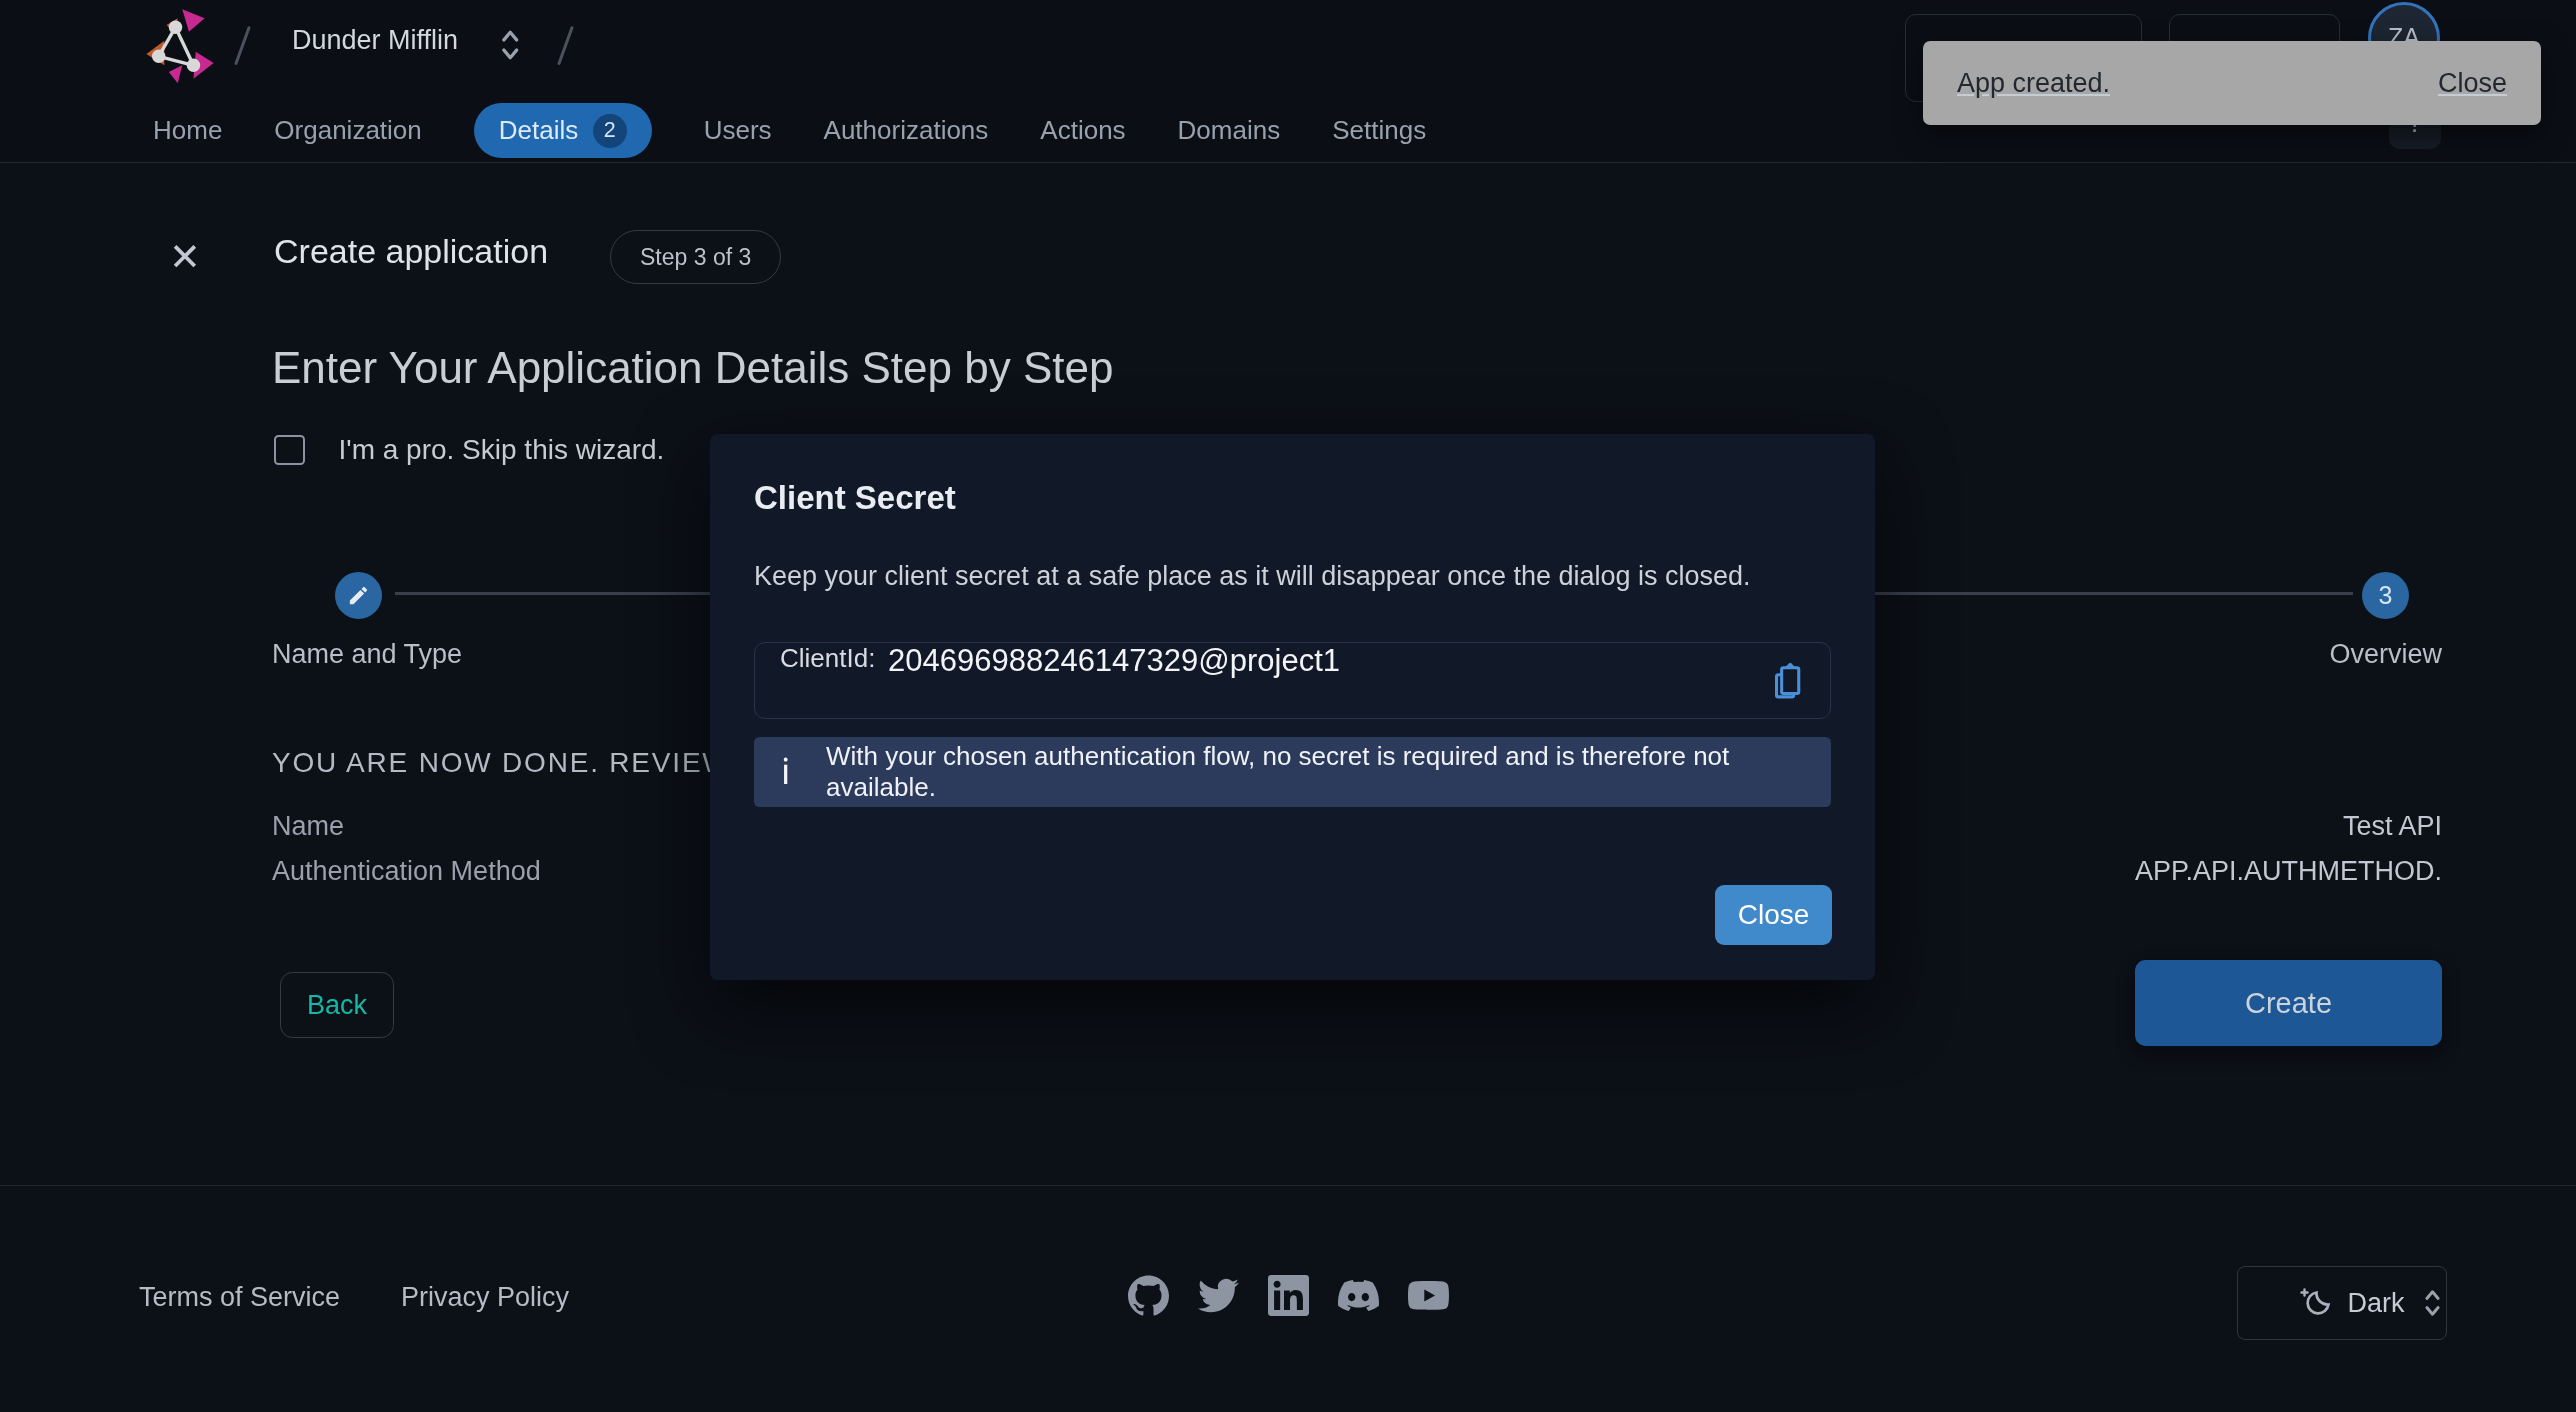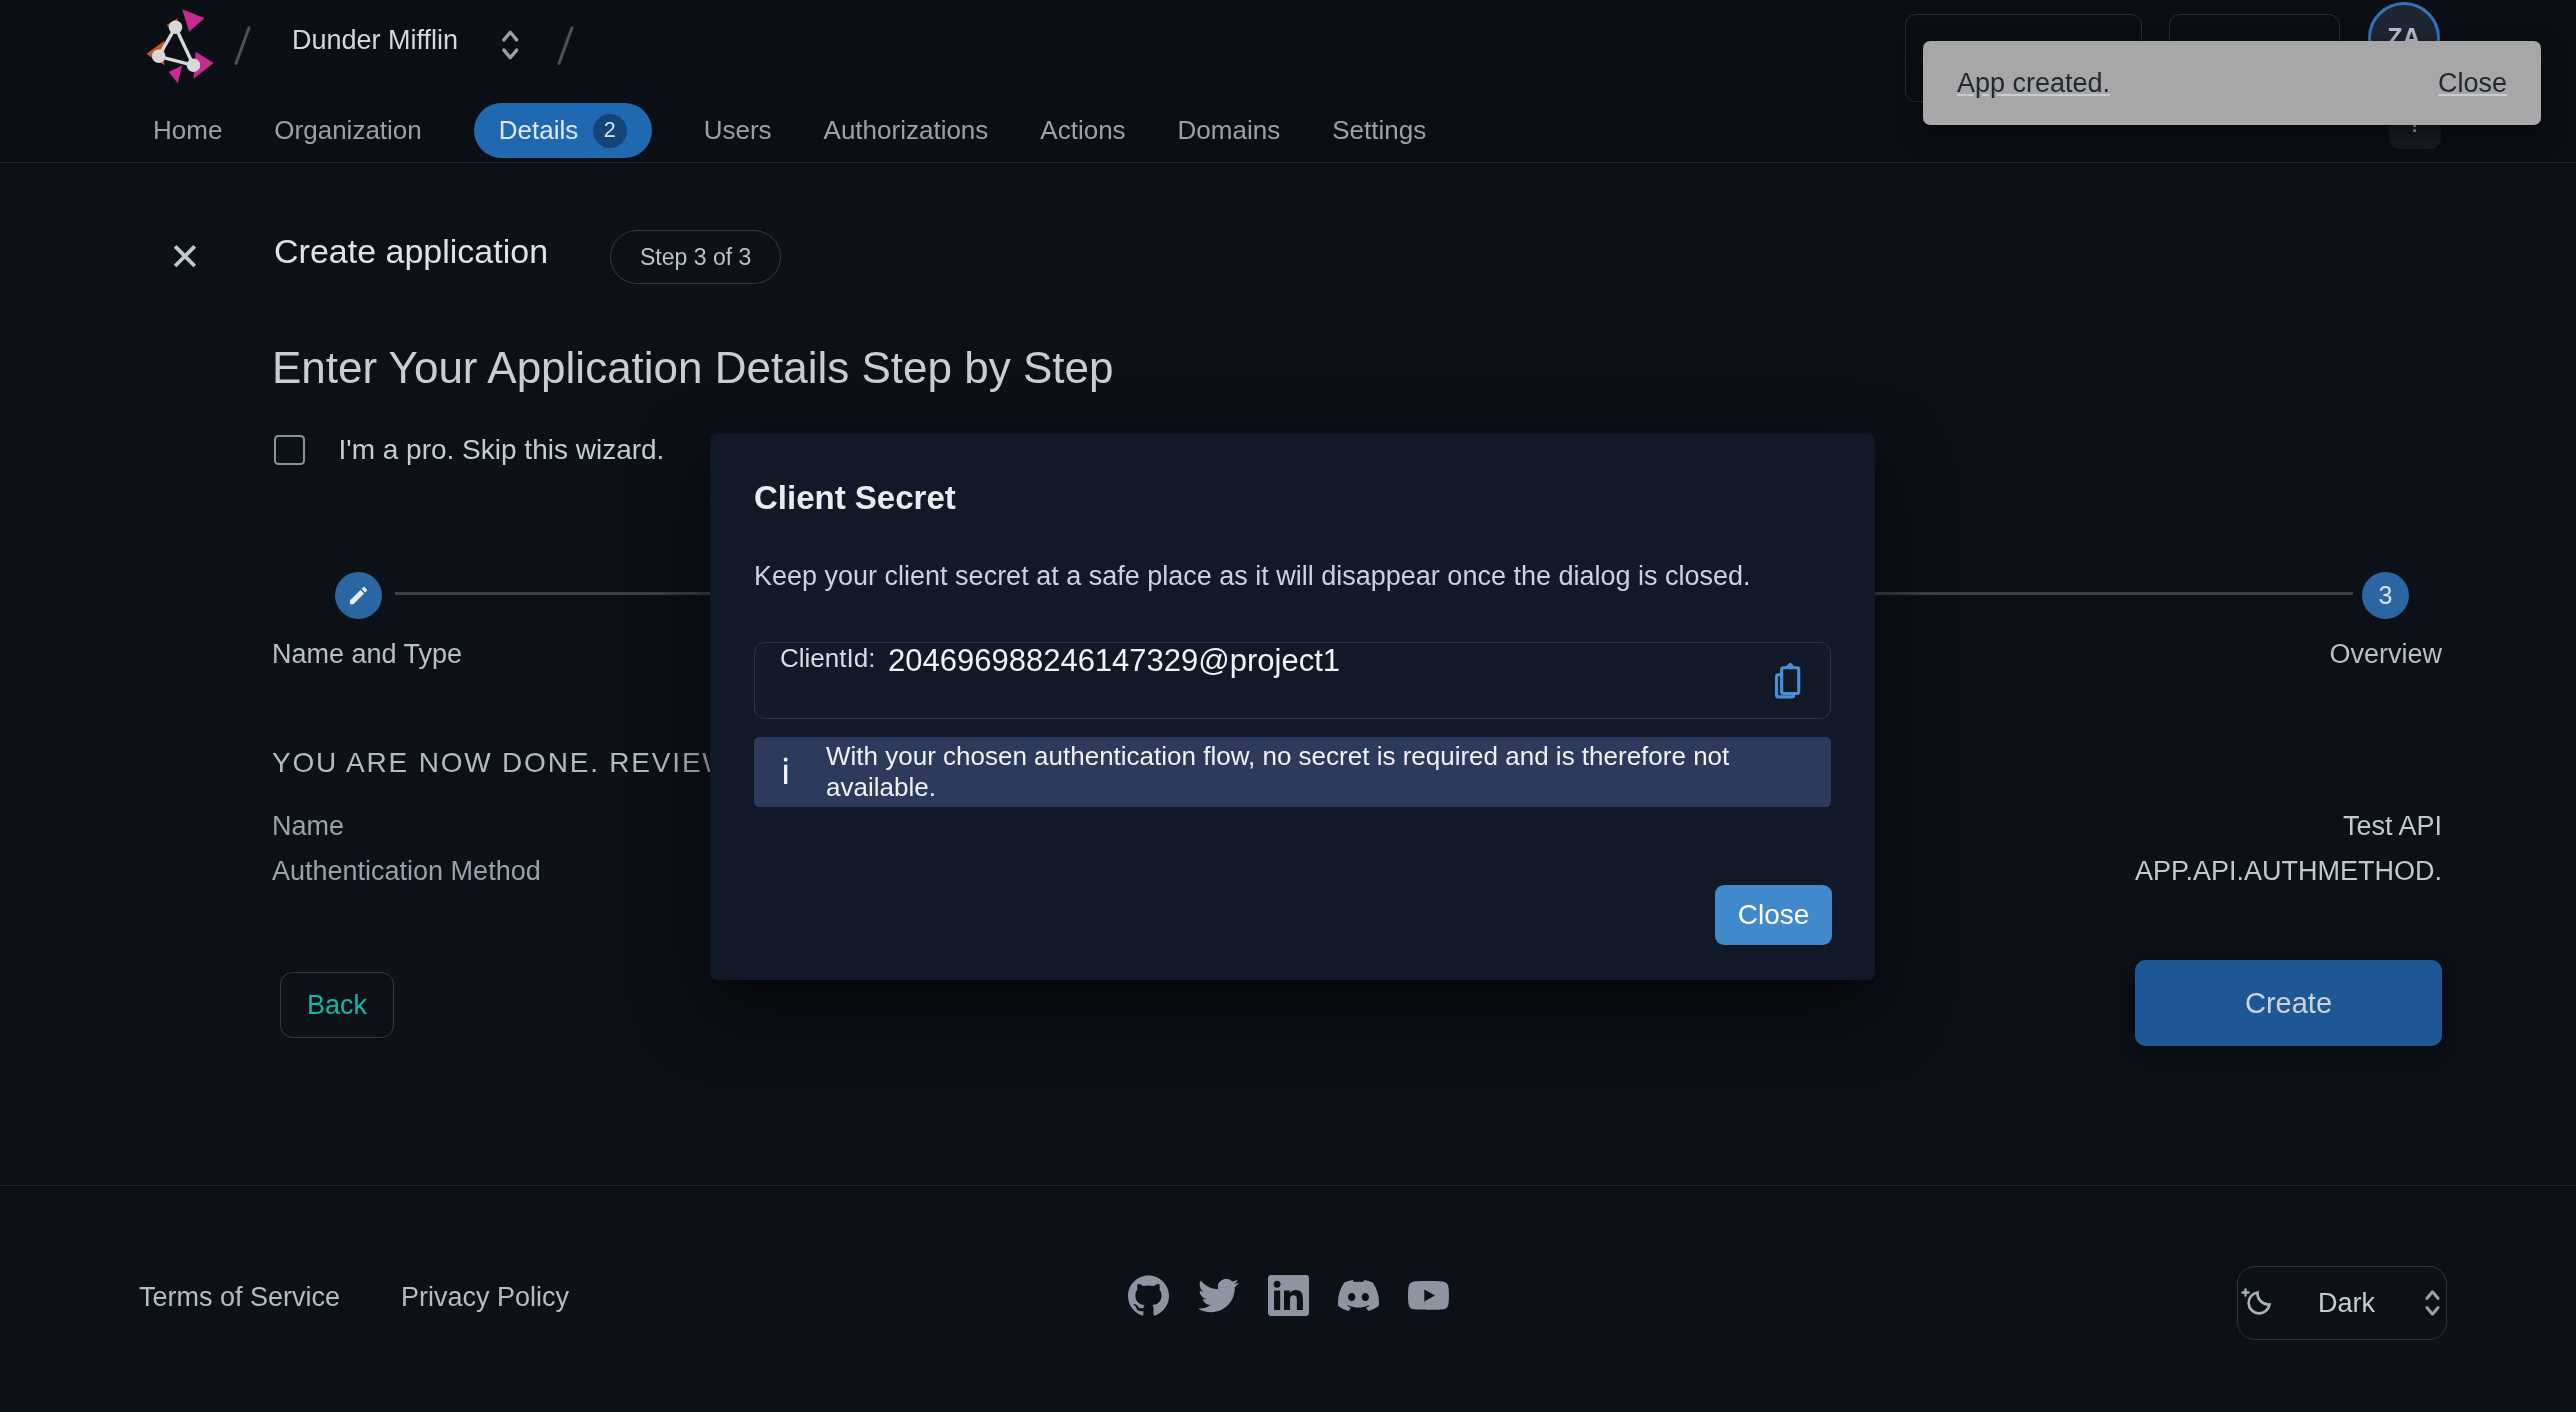--- a/index.html
+++ b/index.html
@@ -18,21 +18,21 @@
   .crumb-slash { position:absolute; top:25px; width:2.7px; height:41px; background:#4b515d; transform:rotate(20deg); border-radius:1.8px; }
   .org-name { position:absolute; top:25px; font-size:27px; color:#d3d7de; }
   .updown-icon { position:absolute; top:27px; width:30.5px; height:36px; color:#9aa1ac; }
 
   .nav { position:absolute; left:153px; top:98px; height:65px; display:flex; align-items:center; gap:52px; }
   .nav-item { font-size:26px; color:#99a1ac; cursor:pointer; white-space:nowrap; }
   .nav-pill { display:flex; align-items:center; gap:14.4px; background:#2069b0; border-radius:897px; padding:10.8px 25px; color:#ddeafa; }
   .nav-badge { width:34px; height:34px; border-radius:50%; background:rgba(10,40,80,.55); color:#d7e6f7; font-size:21.5px; display:flex; align-items:center; justify-content:center; }
 
   .hdr-btn { position:absolute; top:14.4px; height:88px; border:0.9px solid #272d39; border-radius:10.8px; background:transparent; color:#a9b0bb; font-size:26px; display:flex; align-items:center; justify-content:center; gap:12.6px; }
-  .avatar { position:absolute; left:2368px; top:1.8px; width:72px; height:72px; border-radius:50%; background:#1d2632; border:3.6px solid #3274bc; color:#b7bec9; font-size:25px; display:flex; align-items:center; justify-content:center;font-weight:bold; }
+  .avatar { position:absolute; left:2368px; top:1.8px; width:72px; height:72px; border-radius:50%; background:#1d2632; border:3.6px solid #3274bc; color:#b7bec9; font-size:25px; display:flex; align-items:center; justify-content:center; }
   .help-btn { position:absolute; left:2389px; top:97px; width:52px; height:52px; border-radius:10.8px; background:#161c26; color:#aab1bc; font-size:27px; display:flex; align-items:center; justify-content:center; }
 
   
   .toast { position:absolute; left:1923px; top:41px; width:618px; height:84px; background:#a7a7a7; border-radius:7.2px; display:flex; align-items:center; justify-content:space-between; padding:0 34px; box-shadow:0 9px 27px rgba(0,0,0,.5); z-index:60;text-decoration:underline; }
   .toast-msg { color:#23272f; font-size:27px; }
   .toast-close { color:#23272f; font-size:27px; cursor:pointer; }
 
   
   .close-x { position:absolute; left:169px; top:235px; font-size:38px; color:#c2c8d1; cursor:pointer; font-weight:300; }
   .wiz-title { position:absolute; left:274px; top:232px; font-size:34px; font-weight:500; color:#dfe3e9; }
@@ -64,21 +64,21 @@
   .info-box { position:absolute; left:44px; top:303px; width:1077px; height:70px; background:#2c3a5c; border-radius:5.4px; display:flex; align-items:center; justify-content:center; }
   .info-i { position:absolute; left:27px; font-size:36px; color:#f3f5f8; font-family:"DejaVu Serif", serif; line-height:1; }
   .info-text { font-size:26px; color:#eff2f6; padding-left:72px; }
   .dlg-close-btn { position:absolute; right:43px; bottom:35px; width:117px; height:60px; background:#4089ca; border:none; border-radius:9px; color:#ffffff; font-size:28px; display:flex; align-items:center; justify-content:center; cursor:pointer; }
 
   
   .footer-divider { position:absolute; left:0; top:1185px; width:2576px; height:0.9px; background:#20252e; }
   .footer-link { position:absolute; top:1282px; font-size:27px; color:#b6bcc6; cursor:pointer; }
   .socials { position:absolute; left:0; top:1275px; width:2576px; display:flex; justify-content:center; gap:29px; }
   .social-icon { width:41px; height:41px; color:#8d95a2; cursor:pointer; }
-  .theme-select { position:absolute; left:2237px; top:1266px; width:210px; height:74px; border:0.9px solid #30353f; border-radius:18px; display:flex; align-items:center; justify-content:space-between; gap:14.4px; cursor:pointer; }
+  .theme-select { position:absolute; left:2237px; top:1266px; width:210px; height:74px; border:0.9px solid #30353f; border-radius:8px; display:flex; align-items:center; justify-content:flex-end; gap:14.4px; cursor:pointer; }
   .theme-label { font-size:27px; color:#c6ccd5; }
   .moon-icon { width:36px; height:36px; color:#aab1bc; }
   svg { display:block; }
 </style>
 </head>
 <body>
 
 <div class="header">
   <div class="logo-wrap">
     <svg width="72" height="83" viewBox="0 0 64 74">

